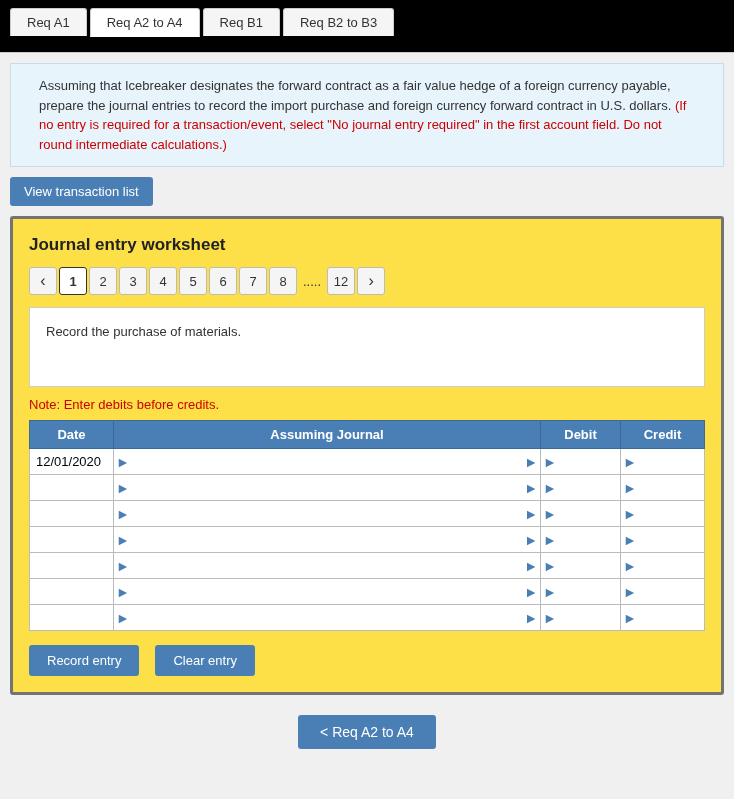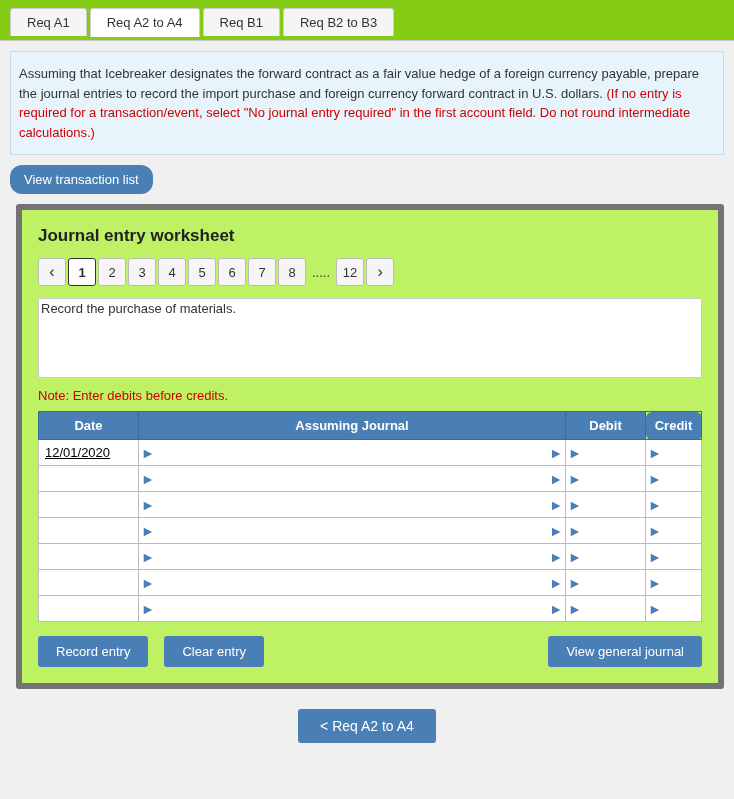--- a/index.html
+++ b/index.html
@@ -1,23 +1,23 @@
 <!DOCTYPE html>
 <html><head>
   <meta charset="utf-8">
   <style>
     * { box-sizing: border-box; margin: 0; padding: 0; }
     body { font-family: Arial, sans-serif; font-size: 13px; background: #f0f0f0; width: 734px; min-height: 799px; }
 
     
     .tabs-bar {
       display: flex;
-      background: #84cc16;
+      background: #000000;
       border-bottom: 1px solid #ccc;
-      padding: 4px 10px;
+      padding: 16px 10px;
       padding-top: 8px;
     }
     .tab {
       padding: 6px 16px;
       border: 1px solid #ccc;
       border-bottom: none;
       background: #f5f5f5;
       cursor: pointer;
       margin-right: 3px;
       border-radius: 3px 3px 0 0;
@@ -28,46 +28,46 @@
       background: #fff;
       border-bottom: 1px solid #fff;
       margin-bottom: -1px;
       font-weight: normal;
     }
 
     
     .info-box {
       background: #e8f4fb;
       border: 1px solid #c5dde8;
-      padding: 12px 8px;
+      padding: 12px 28px;
       margin: 10px 10px;
       font-size: 13px;
       color: #333;
       line-height: 1.5;
     }
     .info-box .red-text { color: #cc0000; }
 
     
     .view-transaction-btn {
       display: inline-block;
       background: #4a7fb5;
       color: #fff;
       border: none;
       padding: 7px 14px;
       margin: 0 10px 10px 10px;
       cursor: pointer;
-      border-radius: 12px;
+      border-radius: 3px;
       font-size: 13px;
     }
 
     
     .worksheet-container {
-      background: #bef264;
-      border: 6px solid #737373;
-      margin: 0 10px 10px 16px;
+      background: #fde047;
+      border: 3px solid #737373;
+      margin: 0 10px 10px 10px;
       padding: 16px;
       border-radius: 3px;
     }
 
     .worksheet-title {
       font-size: 17px;
       font-weight: bold;
       margin-bottom: 12px;
       color: #222;
     }
@@ -113,21 +113,21 @@
     .page-dots {
       padding: 0 4px;
       color: #333;
       font-size: 13px;
     }
 
     
     .description-box {
       background: #fff;
       border: 1px solid #ccc;
-      padding: 2px;
+      padding: 16px;
       margin-bottom: 10px;
       min-height: 80px;
       font-size: 13px;
       color: #333;
     }
 
     
     .note-text {
       color: #cc0000;
       font-size: 13px;
@@ -141,36 +141,35 @@
       margin-bottom: 14px;
     }
     .journal-table th {
       background: #4a7fb5;
       color: #fff;
       padding: 6px 8px;
       text-align: center;
       border: 1px solid #3a6a9a;
       font-size: 13px;
     }
-    .journal-table th.date-col { width: 100px; }
+    .journal-table th.date-col { width: 84px; }
     .journal-table th.general-col { }
     .journal-table th.debit-col { width: 80px; }
-    .journal-table th.credit-col { width: 56px; border-radius: 6px; }
+    .journal-table th.credit-col { width: 84px; }
 
     .journal-table td {
       border: 1px solid #bbb;
       padding: 0;
       height: 26px;
       background: #fff;
     }
     .journal-table td.date-cell {
       padding: 4px 6px;
       font-size: 13px;
       vertical-align: middle;
-      text-decoration: underline;
     }
     .journal-table td input {
       width: 100%;
       height: 100%;
       border: none;
       outline: none;
       padding: 2px 4px;
       font-size: 13px;
       background: transparent;
     }
@@ -438,21 +437,20 @@
           </div>
         </td>
       </tr>
     </tbody>
   </table>
 
   <div class="bottom-buttons">
     <button class="btn-blue">Record entry</button>
     <button class="btn-blue">Clear entry</button>
     <div class="btn-spacer"></div>
-    <button class="btn-blue">View general journal</button>
   </div>
 
 </div>
 
 
 <div class="nav-bottom">
   <button class="nav-btn">&lt; Req A2 to A4</button>
 </div>
 
 

